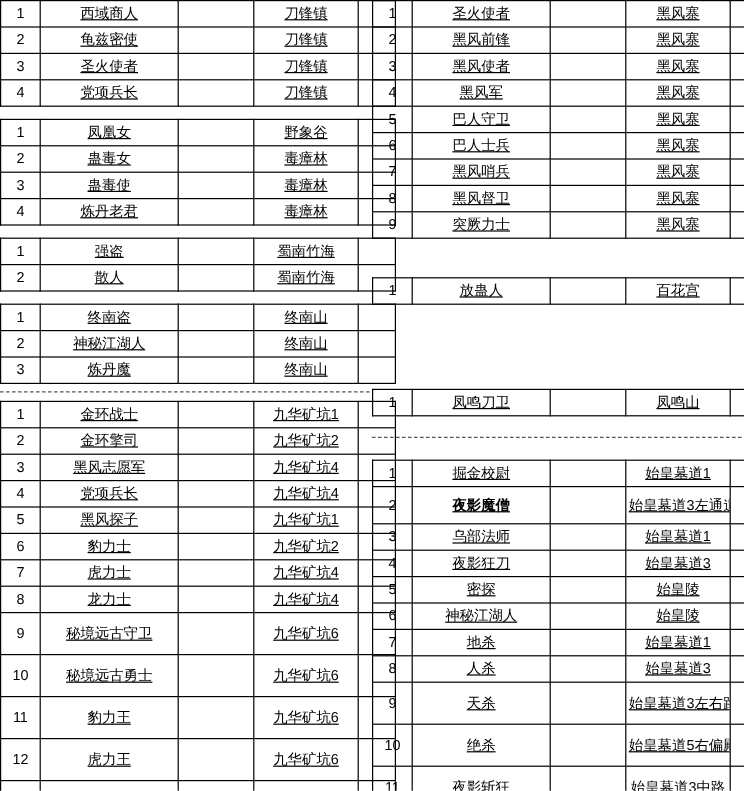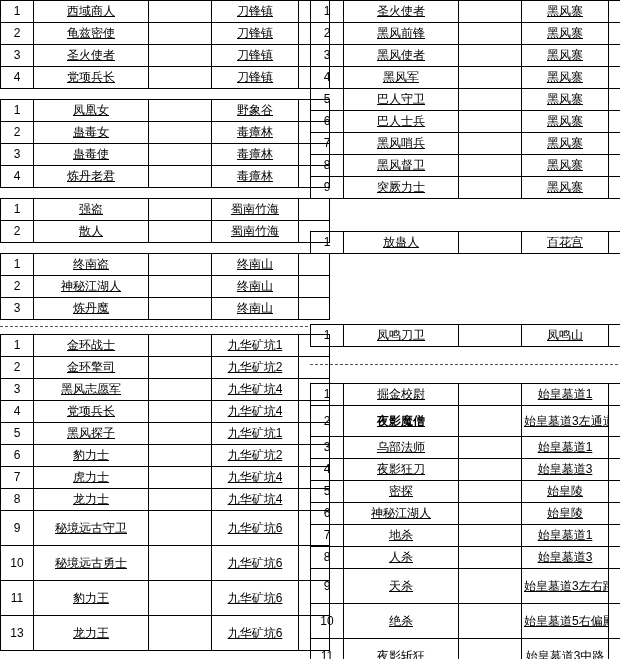--- a/index.html
+++ b/index.html
@@ -269,20 +269,27 @@
           <td class="c-tail" style="height:34px;"></td>
         </tr>
         <tr style="height:34px;">
           <td class="c-num" style="height:34px;">11</td>
           <td class="c-name linked" style="height:34px;">豹力王</td>
           <td class="c-blank" style="height:34px;"></td>
           <td class="c-place linked" style="height:34px;">九华矿坑6</td>
           <td class="c-tail" style="height:34px;"></td>
         </tr>
         <tr style="height:34px;">
+          <td class="c-num" style="height:34px;">12</td>
+          <td class="c-name linked" style="height:34px;">虎力王</td>
+          <td class="c-blank" style="height:34px;"></td>
+          <td class="c-place linked" style="height:34px;">九华矿坑6</td>
+          <td class="c-tail" style="height:34px;"></td>
+        </tr>
+        <tr style="height:34px;">
           <td class="c-num" style="height:34px;">13</td>
           <td class="c-name linked" style="height:34px;">龙力王</td>
           <td class="c-blank" style="height:34px;"></td>
           <td class="c-place linked" style="height:34px;">九华矿坑6</td>
           <td class="c-tail" style="height:34px;"></td>
         </tr>
       </tbody>
     </table>
 
   </div>

